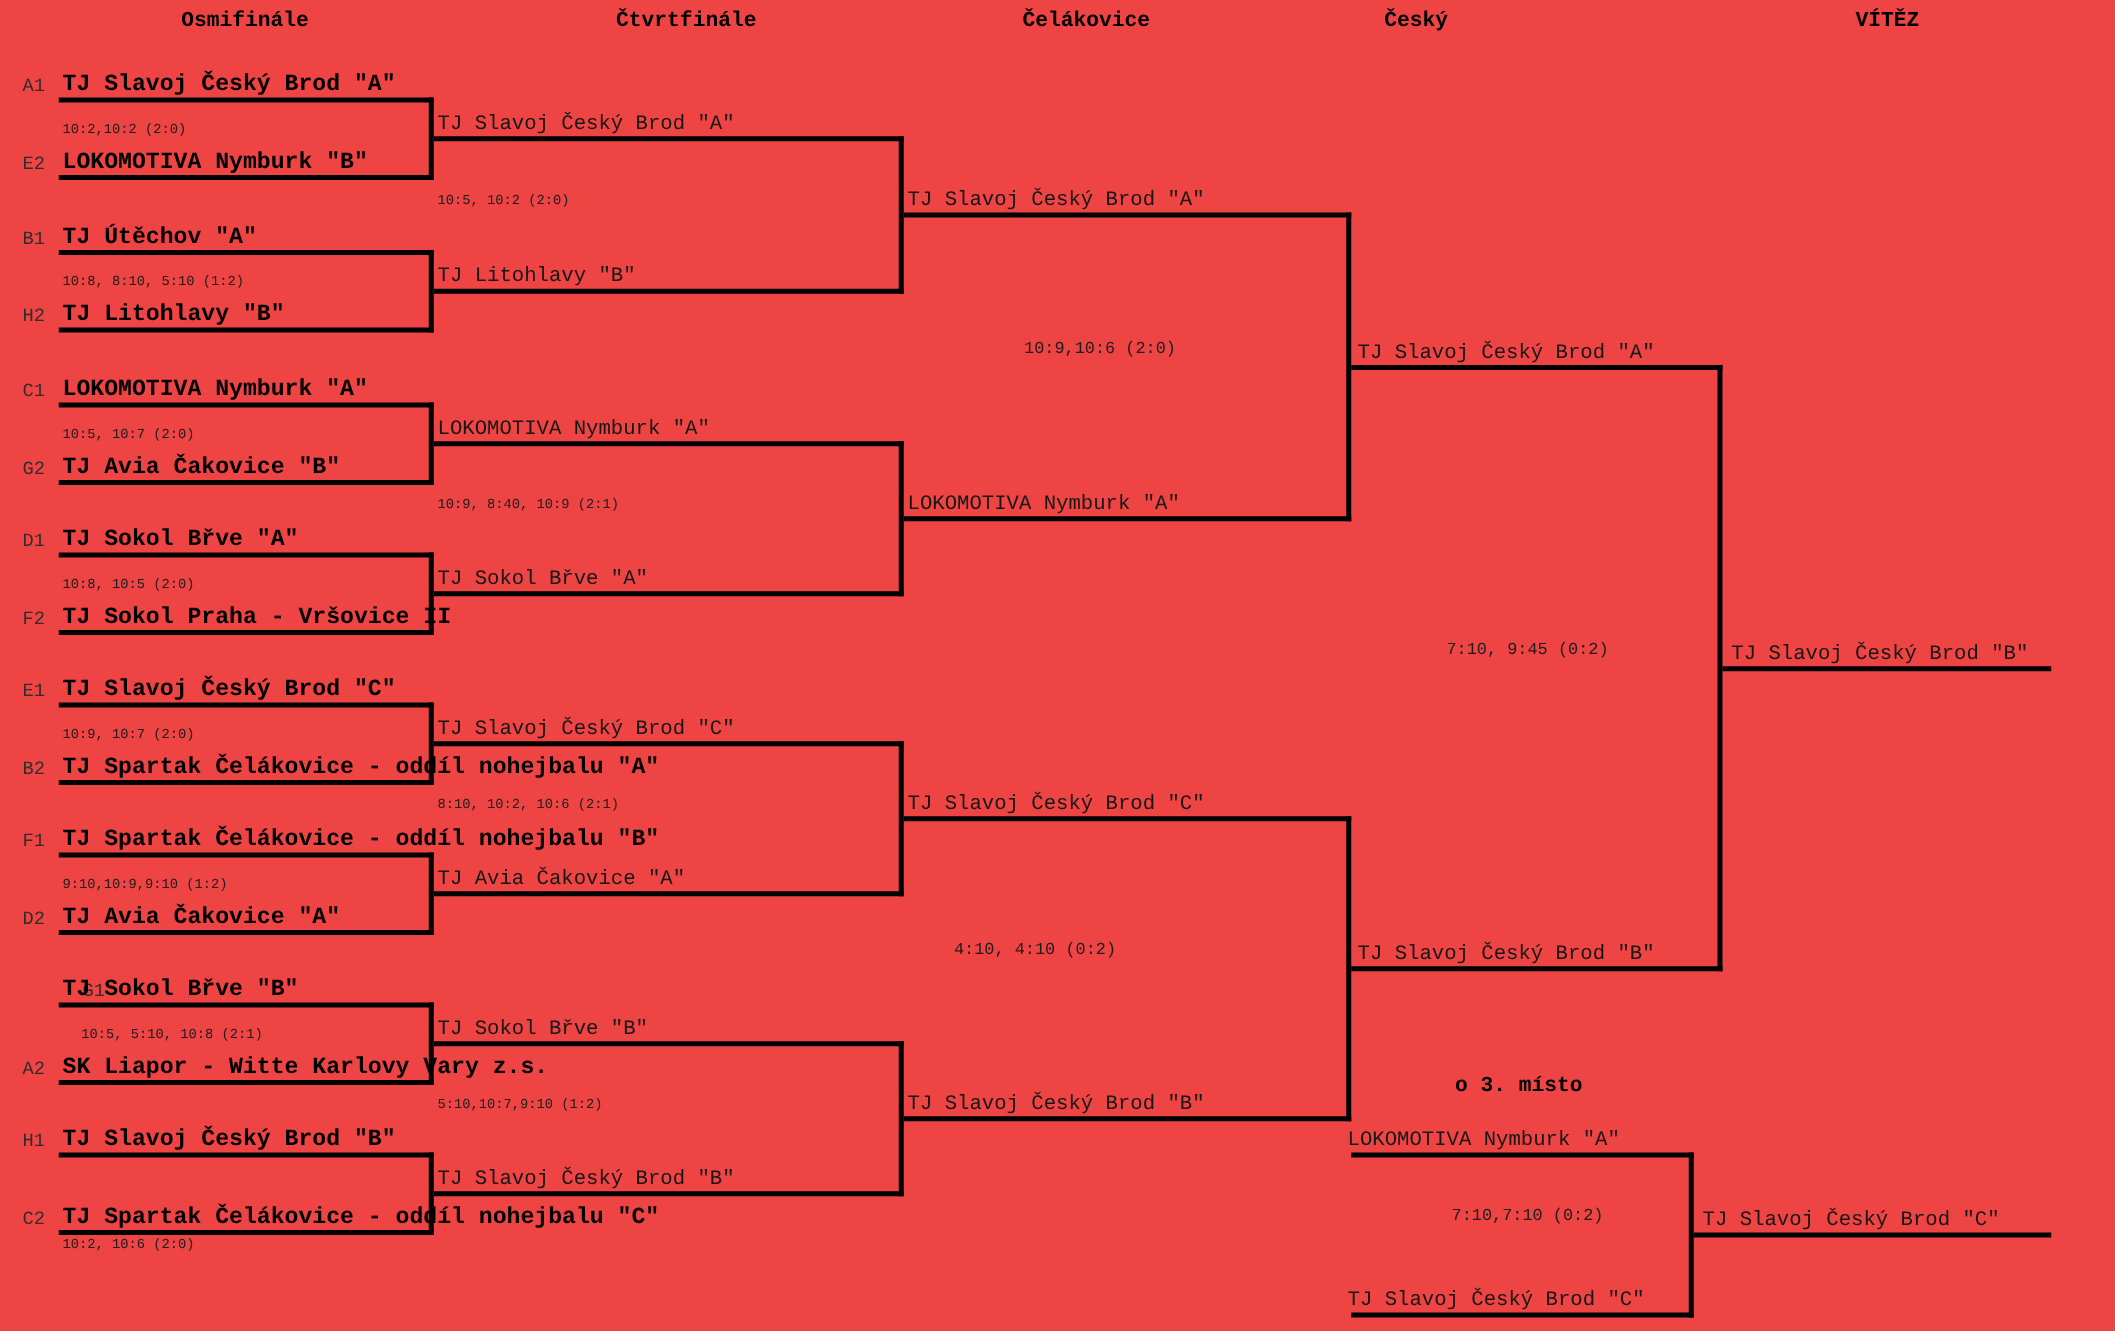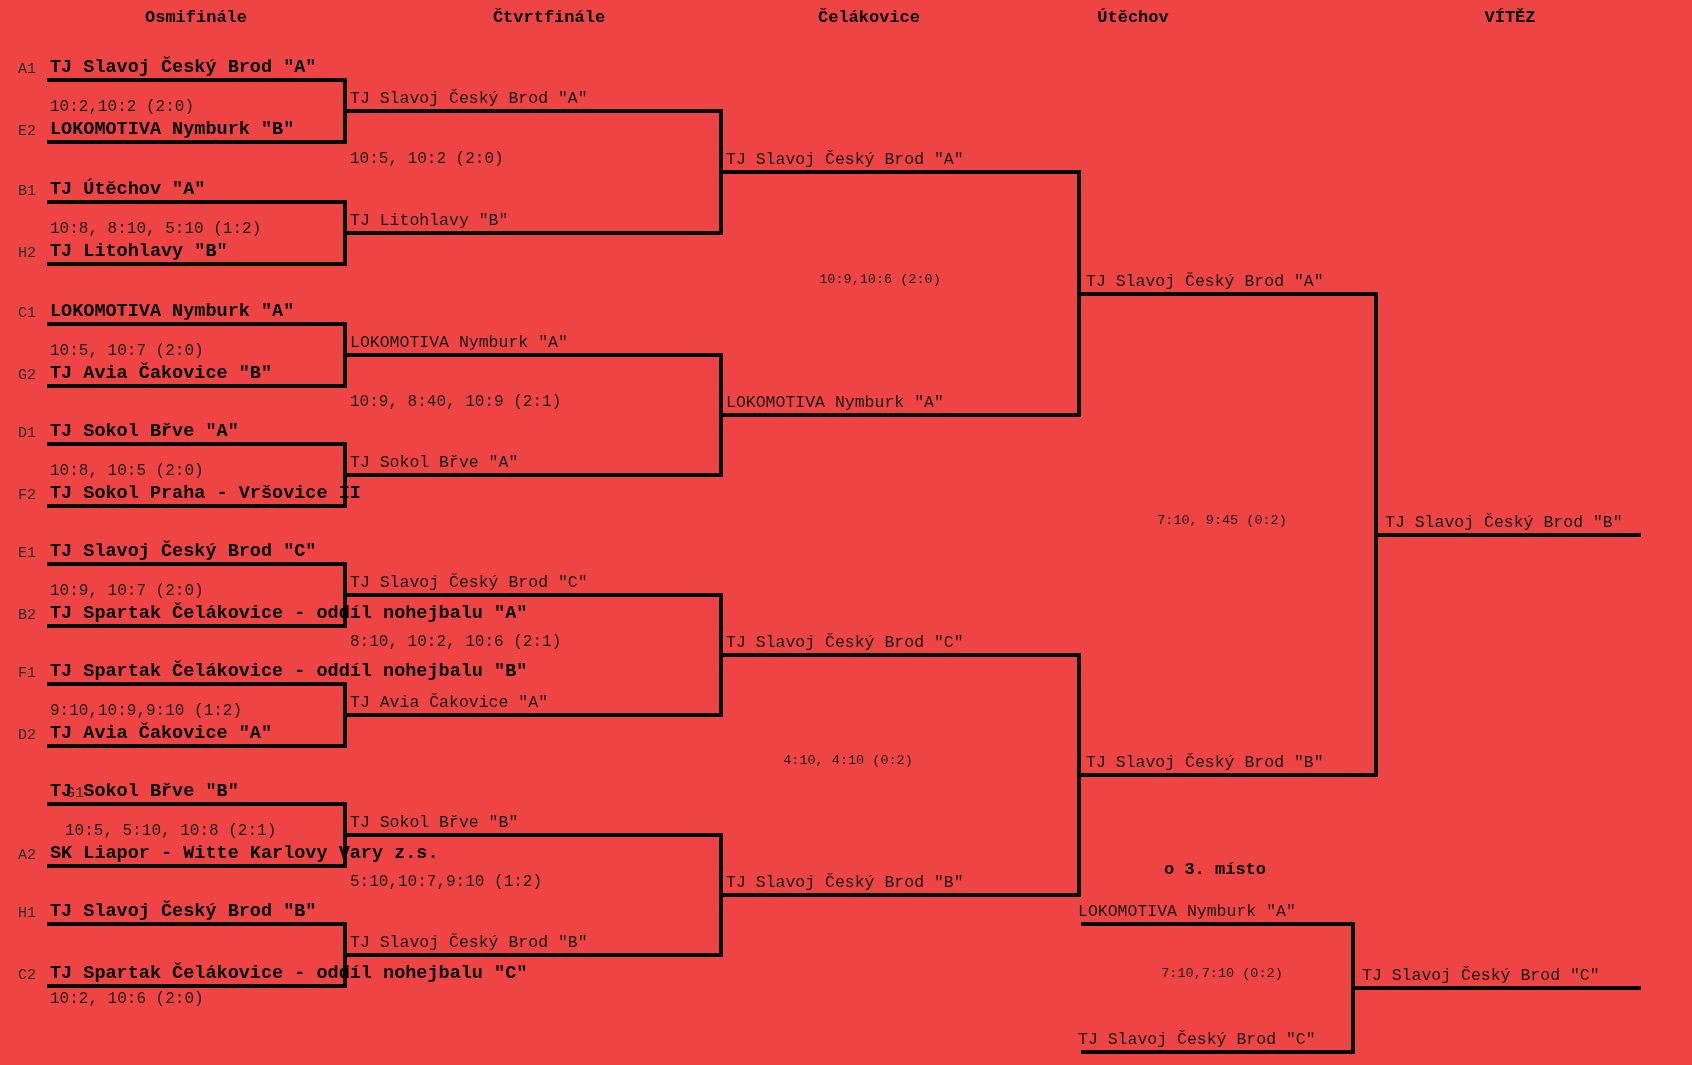--- a/index.html
+++ b/index.html
@@ -6,34 +6,34 @@
   .stage{
     position:relative;width:1692px;height:1065px;background:#ef4444;
     font-family:Liberation Mono, monospace;overflow:hidden;
   }
   .hl{position:absolute;height:4px;background:#000;}
   .vl{position:absolute;width:4px;background:#000;}
   .txt{position:absolute;white-space:nowrap;color:#111;line-height:1.15;}
   .seed{font-size:15px;color:#2e2e2e;}
   .r1team{font-size:18.5px;font-weight:bold;color:#000;}
   .adv{font-size:16.5px;color:#161616;}
-  .sc{font-size:16px;color:#1c1c1c;}
+  .sc{font-size:11px;color:#1c1c1c;}
   .sclg{font-size:13.5px;color:#1c1c1c;}
   .hdr{font-size:17px;font-weight:bold;color:#000;transform:translateX(-50%);}
   .o3{font-size:17px;font-weight:bold;color:#000;transform:translateX(-50%);}
   .ctr{transform:translateX(-50%);margin-top:12px;}
 </style>
 </head>
 <body>
 
 <div class="stage" id="stage">
   <div class="txt hdr" style="left:196px;top:8px">Osmifinále</div>
   <div class="txt hdr" style="left:549px;top:8px">Čtvrtfinále</div>
   <div class="txt hdr" style="left:869px;top:8px">Čelákovice</div>
-  <div class="txt hdr" style="left:1133px;top:8px">Útěchov</div>
+  <div class="txt hdr" style="left:1133px;top:8px">Český</div>
   <div class="txt hdr" style="left:1510px;top:8px">VÍTĚZ</div>
   <div class="txt o3" style="left:1215px;top:860px">o 3. místo</div>
 <div class="hl" style="left: 47px; top: 78px; width: 300px;"></div>
     <div class="hl" style="left: 47px; top: 140px; width: 300px;"></div>
     <div class="vl" style="left: 343px; top: 78px; height: 66px;"></div>
     <div class="txt seed" style="left: 18px; bottom: 987px;">A1</div>
     <div class="txt r1team" style="left: 50px; bottom: 987px;">TJ Slavoj Český Brod "A"</div>
     <div class="txt sc" style="left: 50px; top: 98px;">10:2,10:2 (2:0)</div>
     <div class="txt seed" style="left: 18px; bottom: 925px;">E2</div>
     <div class="txt r1team" style="left: 50px; bottom: 925px;">LOKOMOTIVA Nymburk "B"</div>
@@ -121,21 +121,21 @@
     <div class="hl" style="left: 723px; top: 413px; width: 358px;"></div>
     <div class="vl" style="left: 1077px; top: 170px; height: 247px;"></div>
     <div class="txt adv" style="left: 726px; bottom: 895px;">TJ Slavoj Český Brod "A"</div>
     <div class="txt adv" style="left: 726px; bottom: 652px;">LOKOMOTIVA Nymburk "A"</div>
     <div class="txt sclg ctr" style="left: 880px; bottom: 777.5px;">10:9,10:6 (2:0)</div>
     <div class="hl" style="left: 723px; top: 653px; width: 358px;"></div>
     <div class="hl" style="left: 723px; top: 893px; width: 358px;"></div>
     <div class="vl" style="left: 1077px; top: 653px; height: 244px;"></div>
     <div class="txt adv" style="left: 726px; bottom: 412px;">TJ Slavoj Český Brod "C"</div>
     <div class="txt adv" style="left: 726px; bottom: 172px;">TJ Slavoj Český Brod "B"</div>
-    <div class="txt sclg ctr" style="left: 848px; bottom: 296px;">4:10, 4:10 (0:2)</div>
+    <div class="txt sclg ctr" style="left: 828px; bottom: 296px;">4:10, 4:10 (0:2)</div>
     <div class="hl" style="left: 1081px; top: 292px; width: 297px;"></div>
     <div class="hl" style="left: 1081px; top: 773px; width: 297px;"></div>
     <div class="vl" style="left: 1374px; top: 292px; height: 485px;"></div>
     <div class="txt adv" style="left: 1086px; bottom: 773px;">TJ Slavoj Český Brod "A"</div>
     <div class="txt adv" style="left: 1086px; bottom: 292px;">TJ Slavoj Český Brod "B"</div>
     <div class="txt sclg ctr" style="left: 1222px; bottom: 536px;">7:10, 9:45 (0:2)</div>
     <div class="hl" style="left: 1378px; top: 533px; width: 263px;"></div>
     <div class="txt adv" style="left: 1385px; bottom: 532px;">TJ Slavoj Český Brod "B"</div>
     <div class="hl" style="left: 1081px; top: 922px; width: 274px;"></div>
     <div class="hl" style="left: 1081px; top: 1050px; width: 274px;"></div>

